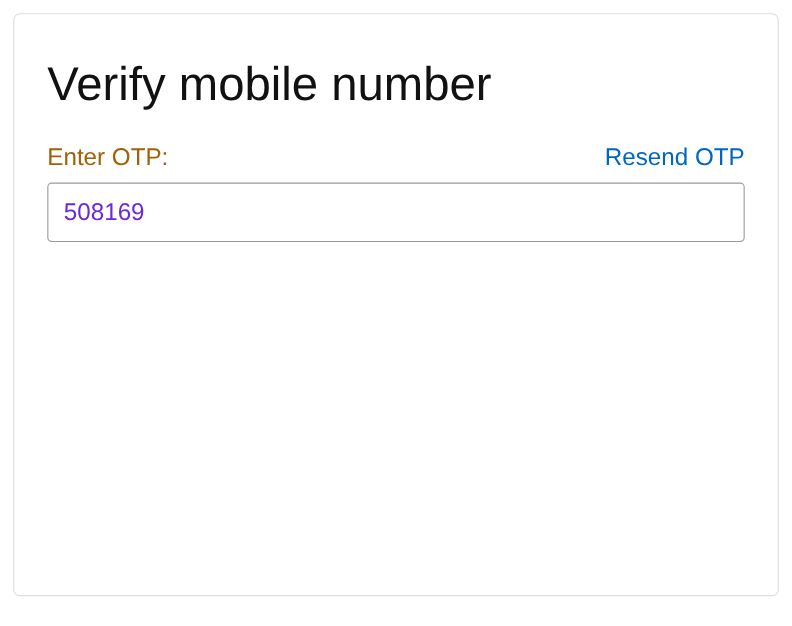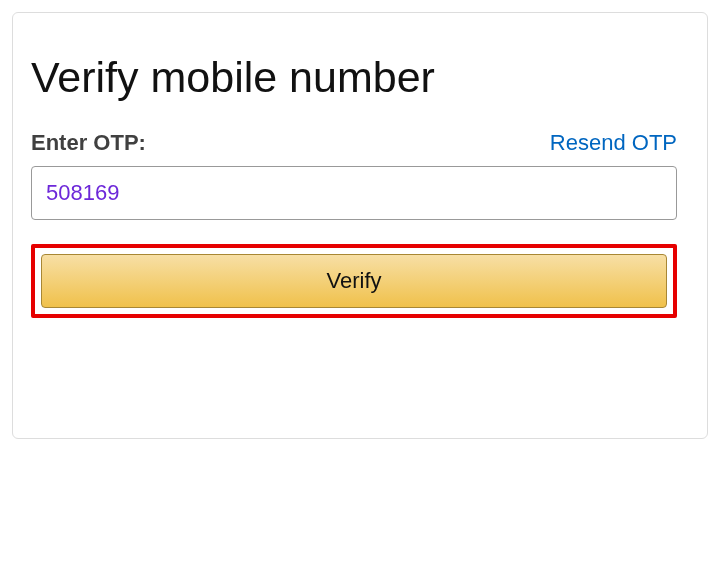--- a/index.html
+++ b/index.html
@@ -10,22 +10,22 @@
     body {
       font-family: Arial, Helvetica, sans-serif;
       background: #fff;
       padding: 12px;
       width: 720px;
       height: 569px;
     }
     .card {
       border: 1px solid #ddd;
       border-radius: 6px;
-      padding: 28px 30px 28px 18px;
-      height: 427px;
+      padding: 28px 30px 28px 30px;
+      height: 530px;
     }
     .title {
       font-size: 43px;
       font-weight: 400;
       color: #111;
       margin-top: 12px;
       margin-bottom: 28px;
     }
     .description {
       font-size: 22px;
@@ -49,22 +49,22 @@
       cursor: pointer;
     }
     .label-row {
       display: flex;
       justify-content: space-between;
       align-items: baseline;
       margin-bottom: 10px;
     }
     .label {
       font-size: 22px;
-      font-weight: 700;
-      color: #404040;
+      font-weight: 400;
+      color: #a16207;
     }
     .resend {
       font-size: 22px;
       color: #0066c0;
       cursor: pointer;
     }
     .otp-input {
       width: 100%;
       height: 54px;
       border: 1px solid #999;
@@ -98,16 +98,13 @@
   <h1 class="title">Verify mobile number</h1>
 
 
   <div class="label-row">
     <span class="label">Enter OTP:</span>
     <span class="resend">Resend OTP</span>
   </div>
 
   <input type="text" class="otp-input" value="508169" style="">
 
-  <div class="verify-wrap">
-    <button class="verify-btn">Verify</button>
-  </div>
 </div>
 
 </body></html>

